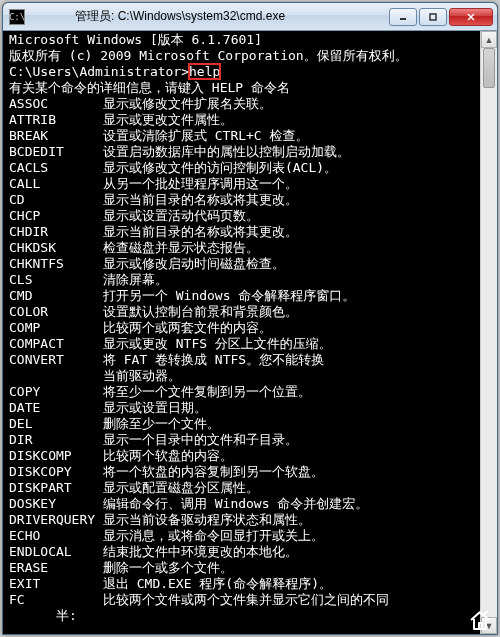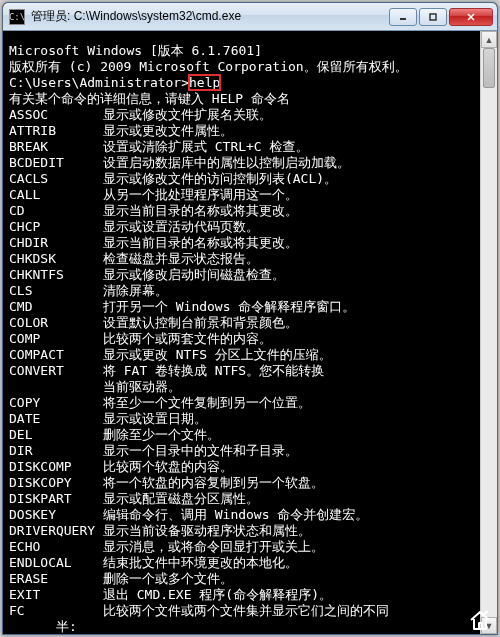--- a/index.html
+++ b/index.html
@@ -34,21 +34,21 @@
       background: #000;
       border: 1px solid #888;
       margin-right: 6px;
       display: inline-flex;
       align-items: center;
       justify-content: center;
       font-size: 9px;
       color: #ccc;
       font-family: monospace;
     }
-    .title-text { flex: 1; color: #000; font-size: 12px; white-space: nowrap; overflow: hidden; }
+    .title-text { flex: 1; color: #000; font-size: 12px; white-space: nowrap; overflow: hidden; margin-left: 44px; }
     .win-buttons { display: flex; gap: 0; }
     .win-btn {
       width: 28px; height: 18px;
       border: 1px solid #6a88a8;
       border-radius: 3px;
       margin-left: 2px;
       background: linear-gradient(to bottom, #f0f5fb, #d0dff0);
       display: flex; align-items: center; justify-content: center;
       font-size: 10px;
       cursor: pointer;
@@ -60,21 +60,21 @@
       border-color: #a03030;
     }
     .terminal {
       position: absolute;
       top: 28px; left: 0; right: 0; bottom: 0;
       background: #000;
       color: #fff;
       font-family: "NSimSun", "SimSun", "Consolas", monospace;
       font-size: 13px;
       line-height: 16px;
-      padding: 12px 2px 4px 6px;
+      padding: 1px 2px 4px 6px;
       white-space: pre;
       overflow: hidden;
     }
     .scrollbar {
       position: absolute;
       top: 28px; right: 0; bottom: 0;
       width: 17px;
       background: #f0f0f0;
       border-left: 1px solid #ccc;
     }

